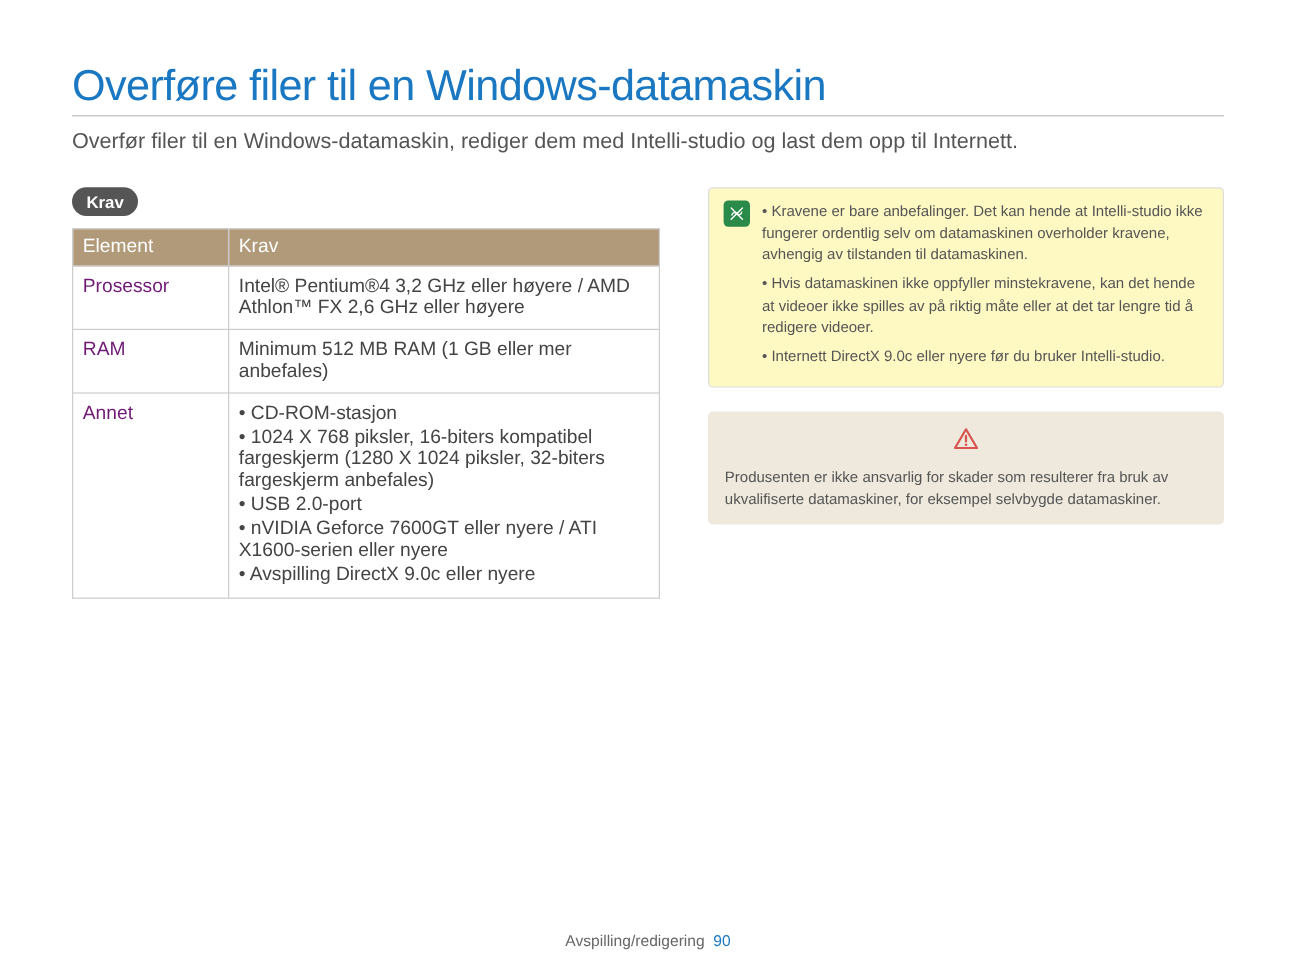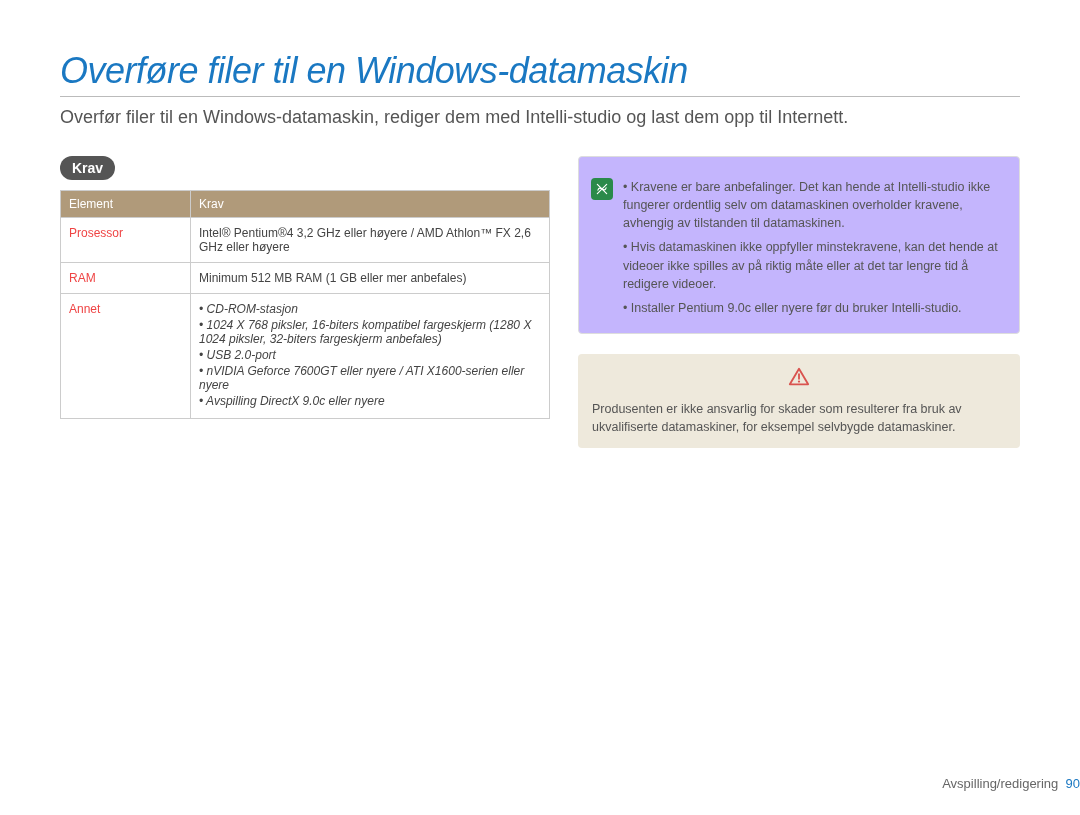--- a/index.html
+++ b/index.html
@@ -11,89 +11,88 @@
     color: #333;
     position: relative;
     padding: 50px 60px 40px 60px;
   }
   .page-title {
     color: #1a78c2;
     font-size: 36px;
     font-weight: 400;
     letter-spacing: -0.5px;
     margin-bottom: 4px;
-    font-style: italic;
   }
   .title-rule {
     border: none;
     border-top: 1px solid #bbb;
     margin-bottom: 10px;
   }
   .subtitle {
     font-size: 18px;
     color: #555;
     margin-bottom: 28px;
   }
   .columns {
     display: flex;
-    gap: 28px;
+    gap: 40px;
   }
   .col-left { flex: 0 0 490px; }
   .col-right { flex: 1; }
   .pill {
     display: inline-block;
     background: #555;
     color: #fff;
     font-size: 14px;
     font-weight: bold;
     padding: 4px 12px 4px 12px;
     border-radius: 12px;
     margin-bottom: 10px;
   }
   table.req {
     width: 100%;
     border-collapse: collapse;
-    font-size: 12px;
+    font-size: 16px;
   }
   table.req th {
     background: #b09a7a;
     color: #fff;
     text-align: left;
     font-weight: normal;
     padding: 6px 8px;
     border: 1px solid #ccc;
   }
   table.req td {
     border: 1px solid #ccc;
     padding: 8px 8px;
     vertical-align: top;
     color: #444;
   }
-  table.req td.label { color: #ef4444; width: 130px; }
+  table.req td.label { color: #701a75; width: 130px; }
   .bullets { list-style: none; padding-left: 0; }
   .bullets li::before { content: "•  "; color: #444; }
-  .bullets li { margin-bottom: 2px; font-style: italic; }
+  .bullets li { margin-bottom: 2px; }
   .footnote {
     font-size: 12.5px;
     color: #555;
     margin-top: 10px;
     line-height: 1.4;
   }
 
   .note-box {
     border: 1px solid #ddd;
     border-radius: 4px;
-    padding: 21px 12px 10px 12px;
+    padding: 10px 12px 10px 12px;
     font-size: 12.5px;
     color: #555;
     display: flex;
     gap: 10px;
     line-height: 1.45;
     margin-bottom: 20px;
-    background: #c4b5fd;
+    background: #fef9c3;
   }
   .warn-box {
     background: #eee9dc;
     border-radius: 4px;
     padding: 12px 14px;
     font-size: 12.5px;
     color: #555;
     display: flex;
     gap: 12px;
     line-height: 1.45;
@@ -116,21 +115,21 @@
   .warn-icon svg { width: 22px; height: 22px; }
   .note-list { list-style: none; padding: 0; }
   .note-list li { margin-bottom: 6px; }
   .note-list li::before { content: "•  "; }
 
   .page-footer {
     position: absolute;
     bottom: 24px;
     left: 0;
     width: 100%;
-    text-align: right;
+    text-align: center;
     font-size: 13px;
     color: #666;
   }
   .page-footer .num { color: #1a78c2; }
 </style>
 </head>
 <body>
 
 <h1 class="page-title">Overføre filer til en Windows-datamaskin</h1>
 <hr class="title-rule">
@@ -177,21 +176,21 @@
     <div class="note-box">
       <div class="note-icon">
         <svg viewBox="0 0 24 24" fill="none" stroke-width="3" stroke-linecap="round">
           <path d="M4 4 L20 20 M20 4 L4 20" stroke="#fff" stroke-width="2"></path>
           <path d="M5 14 Q7 8 12 12 Q17 16 19 10" stroke="#fff" stroke-width="2" fill="none"></path>
         </svg>
       </div>
       <ul class="note-list">
         <li>Kravene er bare anbefalinger. Det kan hende at Intelli-studio ikke fungerer ordentlig selv om datamaskinen overholder kravene, avhengig av tilstanden til datamaskinen.</li>
         <li>Hvis datamaskinen ikke oppfyller minstekravene, kan det hende at videoer ikke spilles av på riktig måte eller at det tar lengre tid å redigere videoer.</li>
-        <li>Installer Pentium 9.0c eller nyere før du bruker Intelli-studio.</li>
+        <li>Internett DirectX 9.0c eller nyere før du bruker Intelli-studio.</li>
       </ul>
     </div>
 
     <div class="warn-box">
       <div class="warn-icon">
         <svg viewBox="0 0 24 24">
           <path d="M12 3 L22 20 L2 20 Z" fill="none" stroke="#d9534f" stroke-width="2" stroke-linejoin="round"></path>
           <line x1="12" y1="9" x2="12" y2="14" stroke="#d9534f" stroke-width="2" stroke-linecap="round"></line>
           <circle cx="12" cy="17" r="1.2" fill="#d9534f"></circle>
         </svg>

